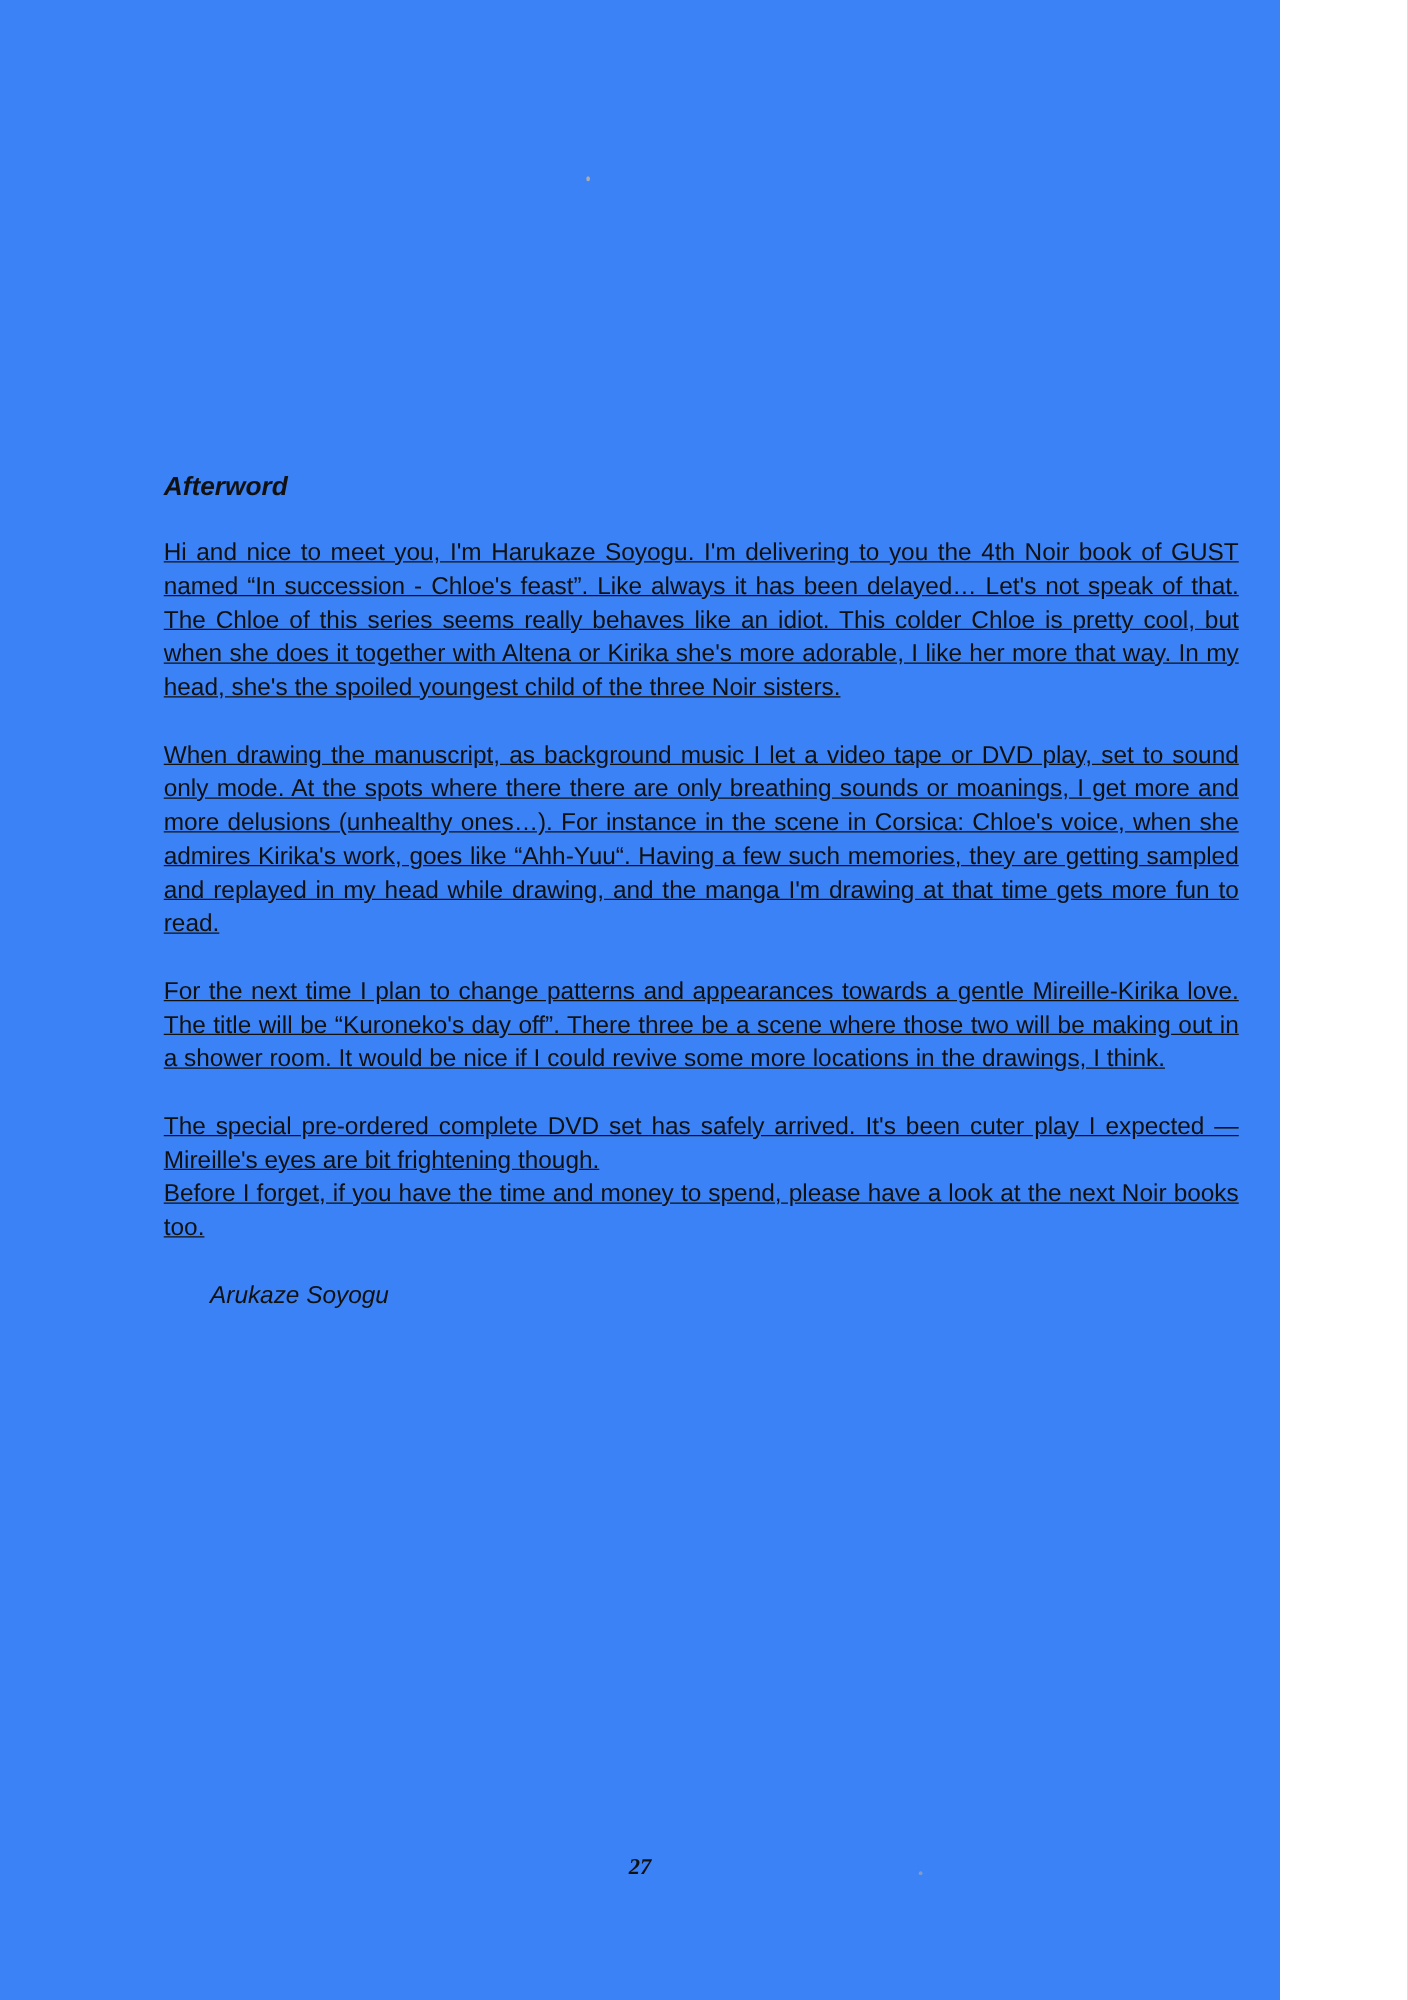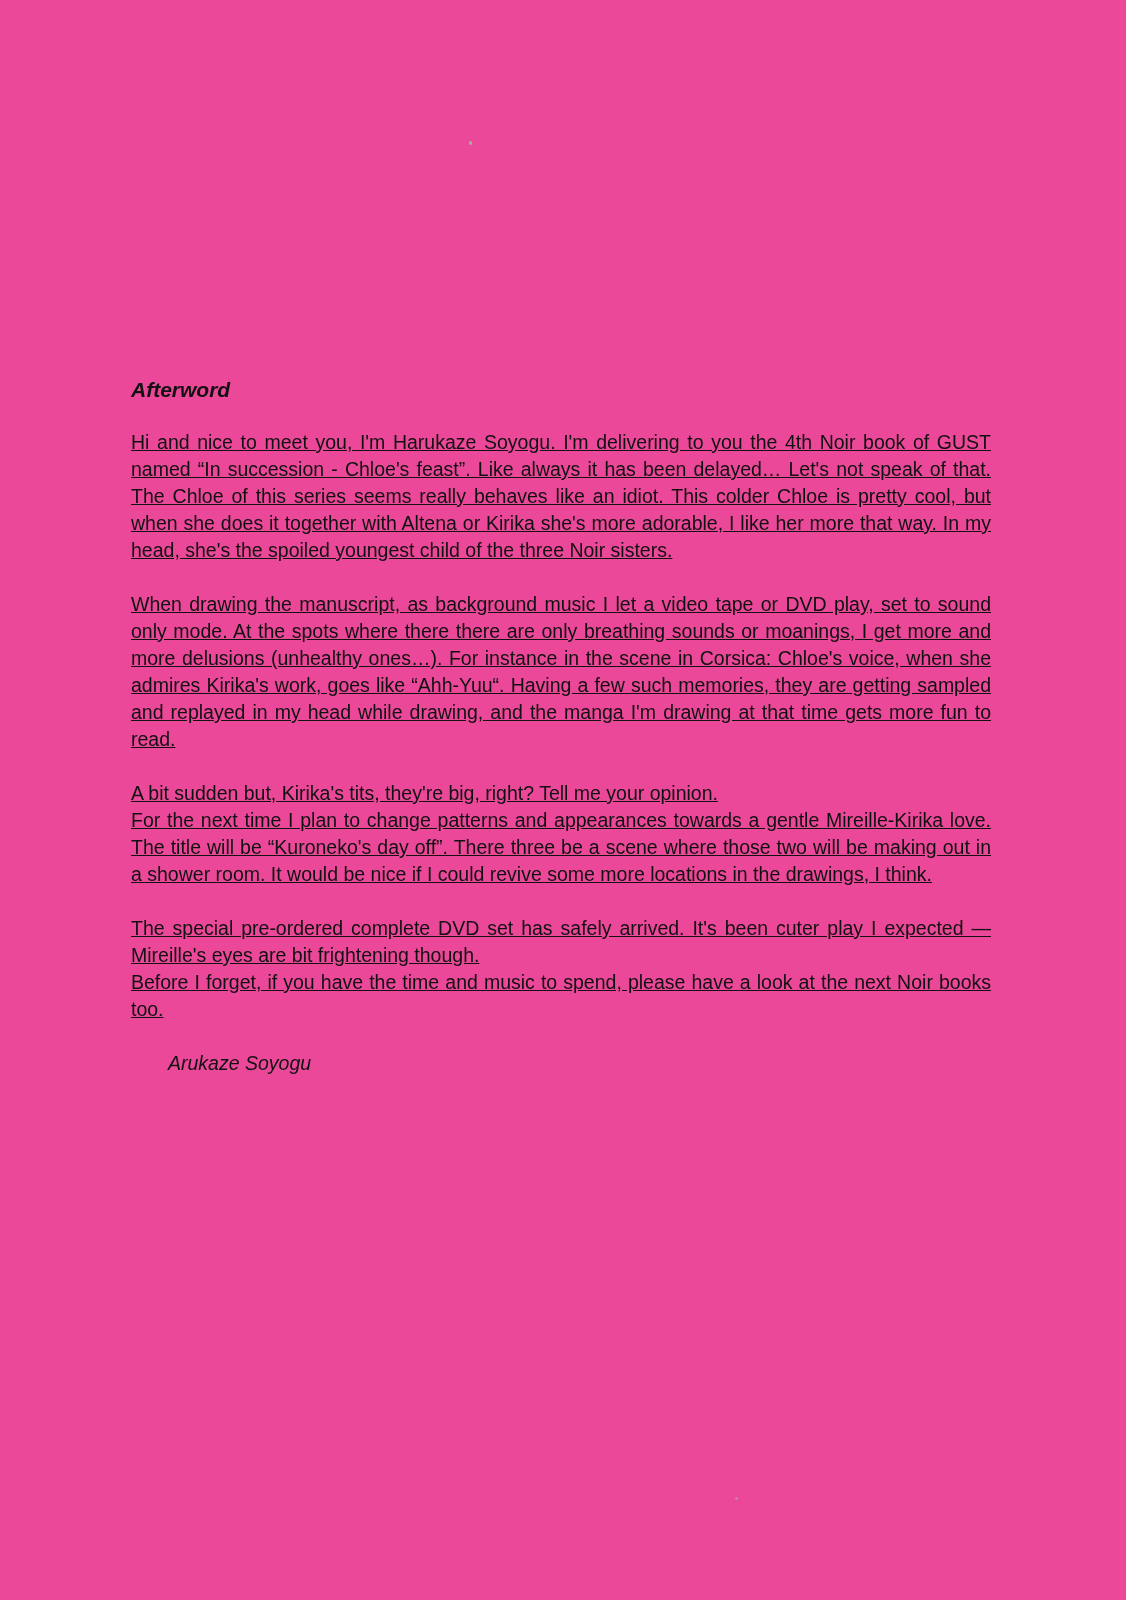--- a/index.html
+++ b/index.html
@@ -2,23 +2,23 @@
 <html><head>
 <meta charset="utf-8">
 <style>
   html, body {
     margin: 0;
     padding: 0;
     background: #ffffff;
   }
   .page {
     position: relative;
-    width: 1126px;
+    width: 1024px;
     height: 1600px;
-    background: #ec4899;
+    background: #3b82f6;
     overflow: hidden;
     font-family: "Liberation Sans", "DejaVu Sans", sans-serif;
     color: #1a1a1a;
   }
   .content {
     position: absolute;
     left: 131px;
     top: 376px;
     width: 860px;
   }
@@ -81,29 +81,29 @@
 
     <div class="para">
       <div class="seg">Hi and nice to meet you, I'm Harukaze Soyogu. I'm delivering to you the 4th Noir book of GUST named “In succession - Chloe's feast”. Like always it has been delayed… Let's not speak of that. The Chloe of this series seems really behaves like an idiot. This colder Chloe is pretty cool, but when she does it together with Altena or Kirika she's more adorable, I like her more that way. In my head, she's the spoiled youngest child of the three Noir sisters.</div>
     </div>
 
     <div class="para">
       <div class="seg">When drawing the manuscript, as background music I let a video tape or DVD play, set to sound only mode. At the spots where there there are only breathing sounds or moanings, I get more and more delusions (unhealthy ones…). For instance in the scene in Corsica: Chloe's voice, when she admires Kirika's work, goes like “Ahh-Yuu“. Having a few such memories, they are getting sampled and replayed in my head while drawing, and the manga I'm drawing at that time gets more fun to read.</div>
     </div>
 
     <div class="para">
-      <div class="seg">A bit sudden but, Kirika's tits, they're big, right? Tell me your opinion.</div>
       <div class="seg">For the next time I plan to change patterns and appearances towards a gentle Mireille-Kirika love. The title will be “Kuroneko's day off”. There three be a scene where those two will be making out in a shower room. It would be nice if I could revive some more locations in the drawings, I think.</div>
     </div>
 
     <div class="para">
       <div class="seg">The special pre-ordered complete DVD set has safely arrived. It's been cuter play I expected — Mireille's eyes are bit frightening though.</div>
-      <div class="seg">Before I forget, if you have the time and music to spend, please have a look at the next Noir books too.</div>
+      <div class="seg">Before I forget, if you have the time and money to spend, please have a look at the next Noir books too.</div>
     </div>
 
     <div class="signature">Arukaze Soyogu</div>
 
   </div>
 
+  <div class="page-number">27</div>
 
   <span class="speck speck-bottom"></span>
 
 </div>
 
 </body></html>

